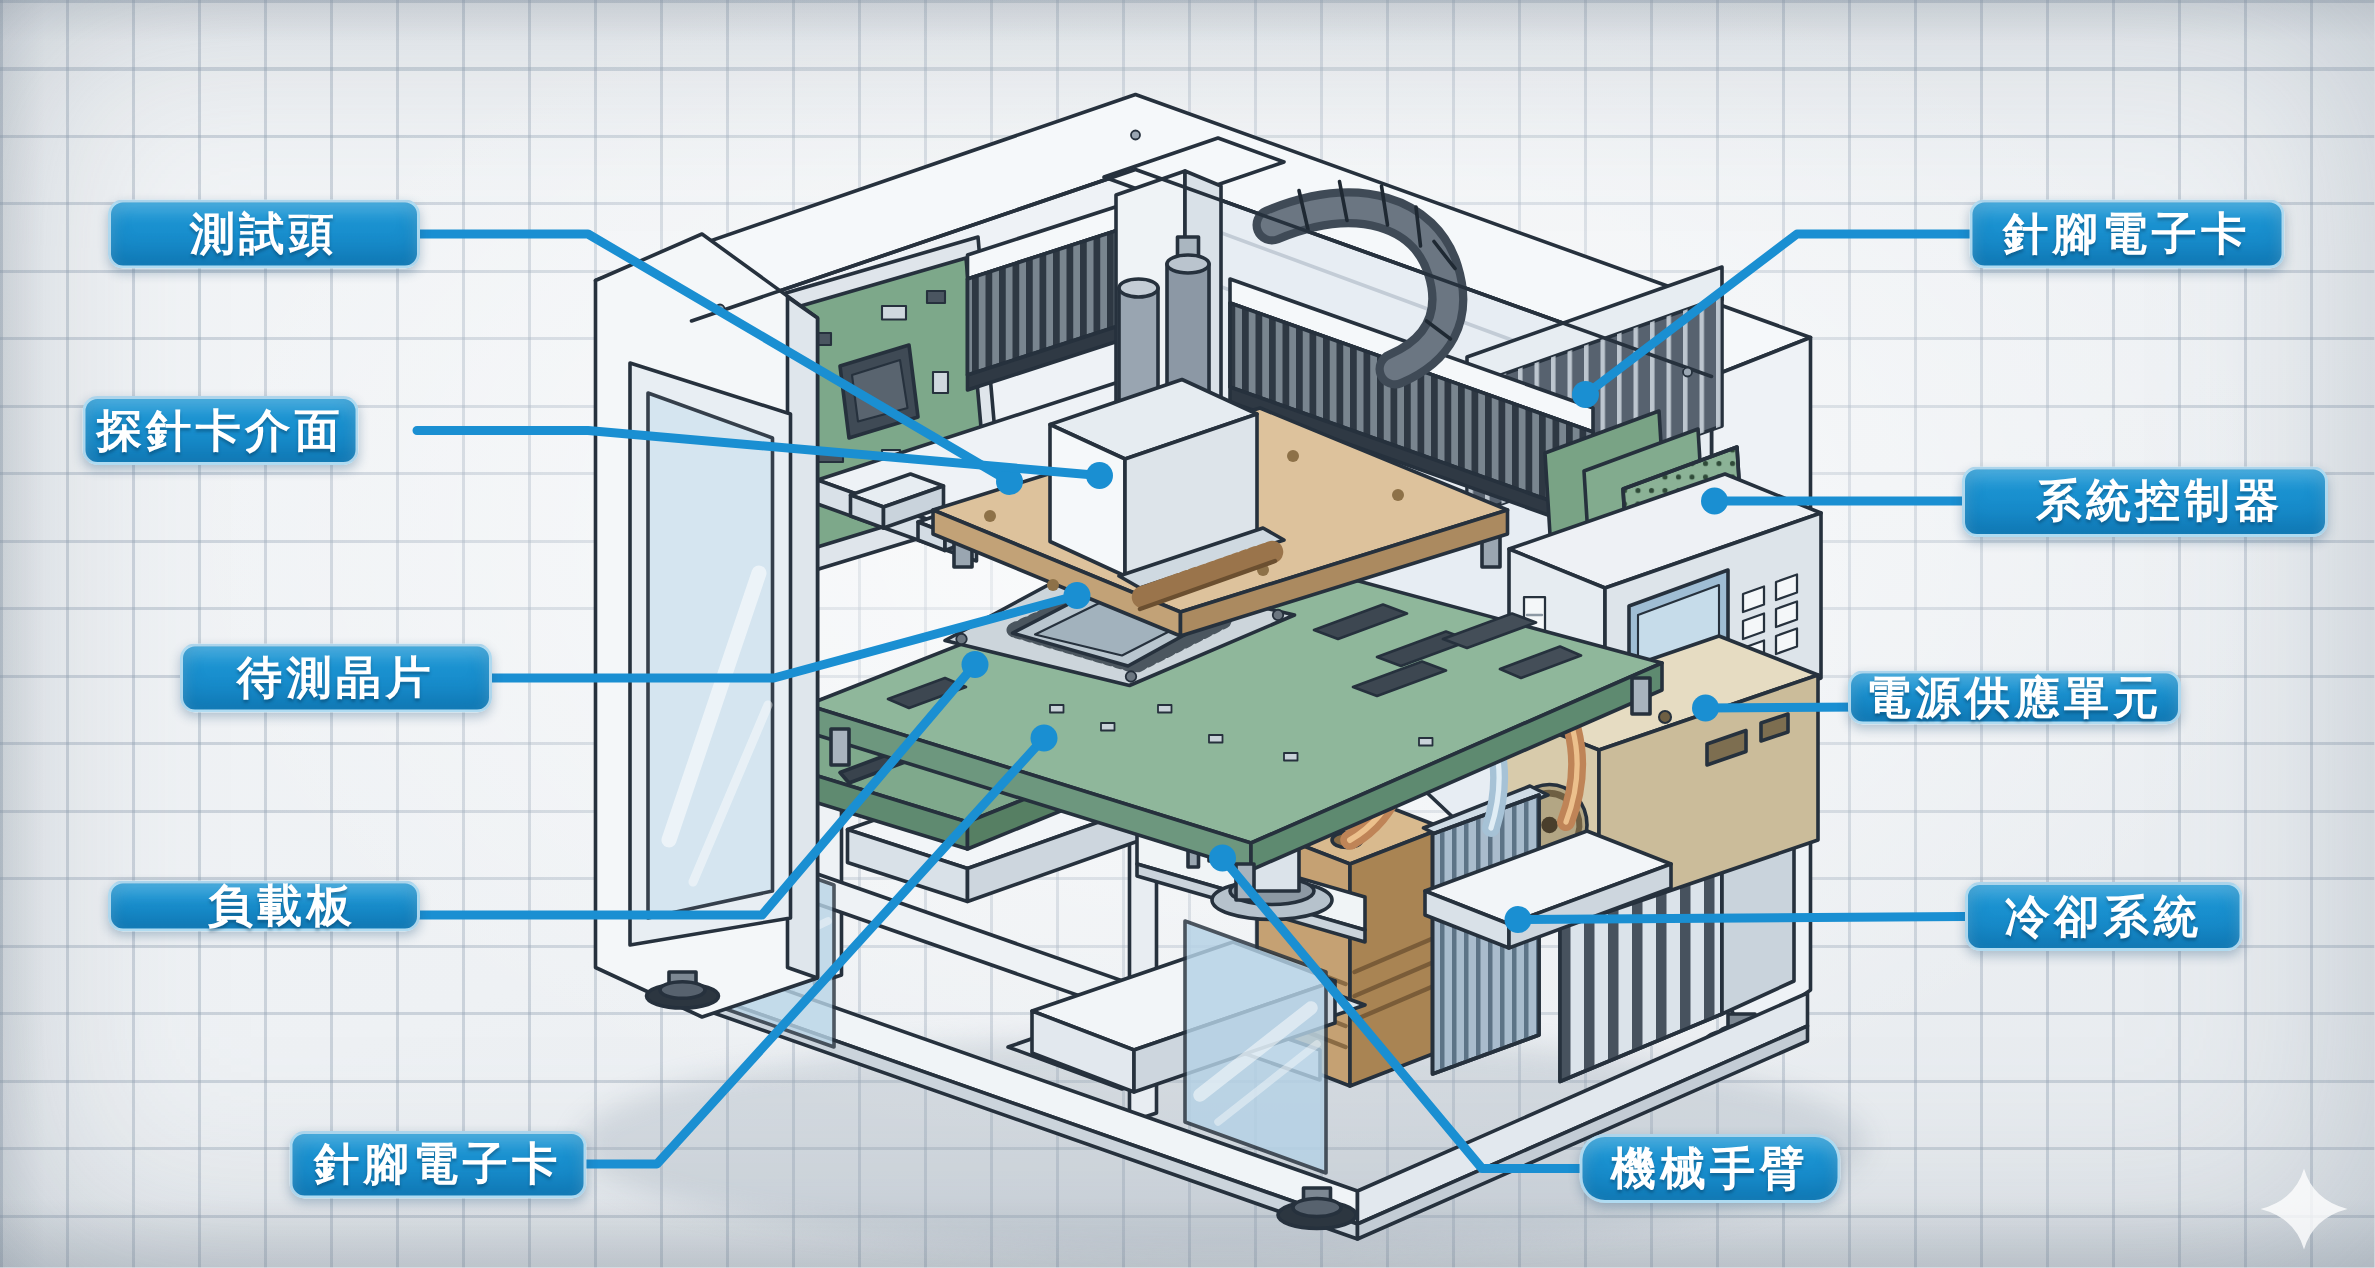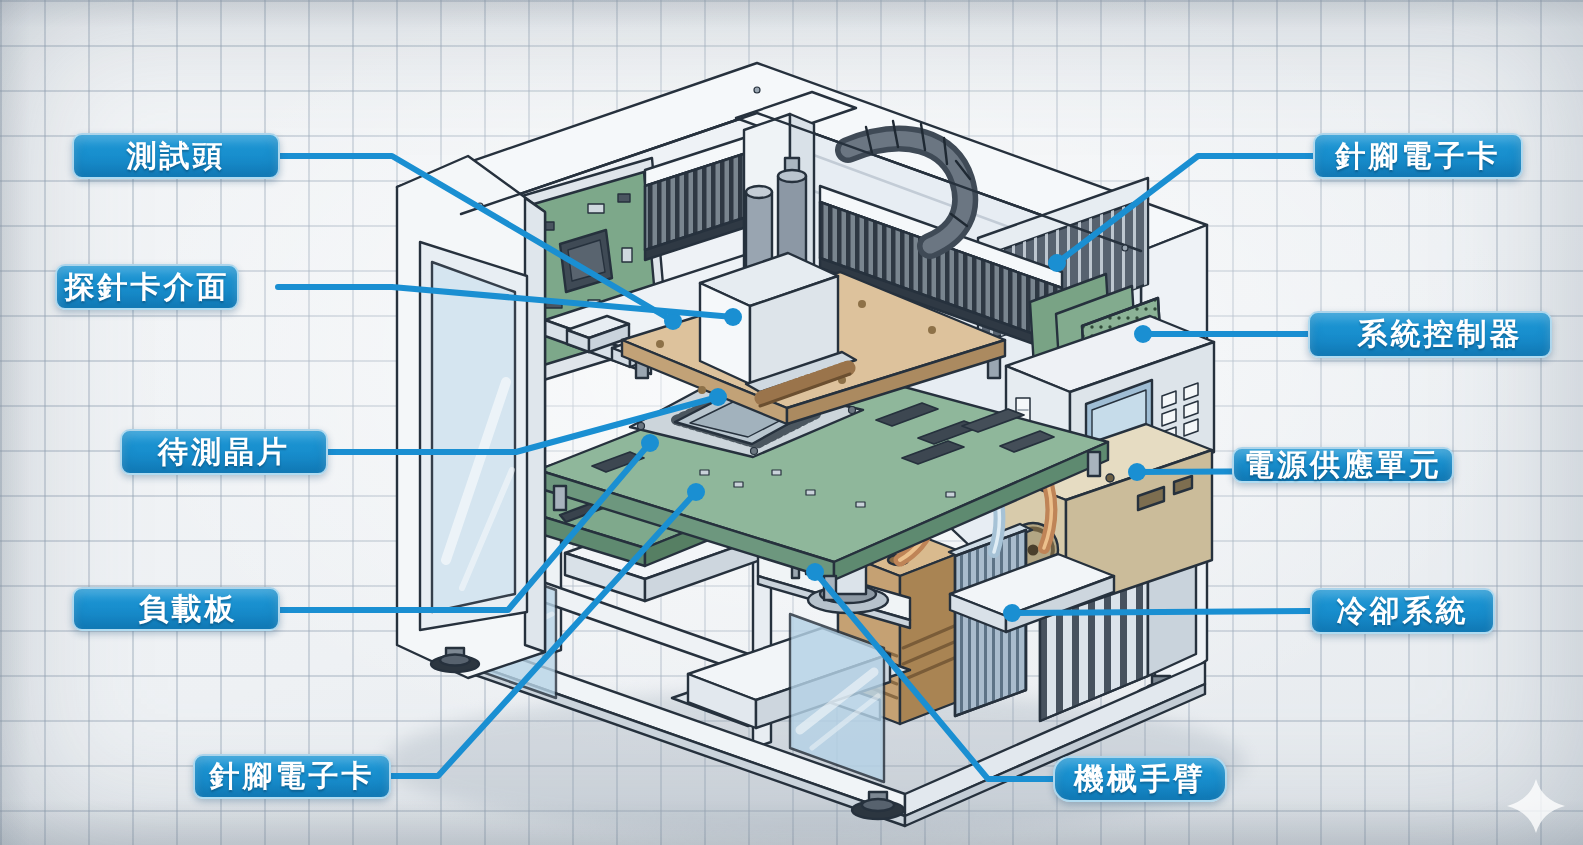--- a/index.html
+++ b/index.html
@@ -422,21 +422,21 @@
       <circle cx="1012" cy="613" r="9" fill="#1a8fd2"></circle>
       <polyline points="1053,779 988,779 815,572" fill="none" stroke="#1a8fd2" stroke-width="6" stroke-linecap="round" stroke-linejoin="round"></polyline>
       <circle cx="815" cy="572" r="9" fill="#1a8fd2"></circle>
       <path d="M 1536 779 Q 1542 800 1565 806 Q 1542 812 1536 833 Q 1530 812 1507 806 Q 1530 800 1536 779 Z" fill="#ffffff" opacity="0.78"></path>
     </svg>
 
 <div id="labels-layer">
       <div class="callout" style="left: 72px; top: 133px; width: 208px; height: 46px; background: linear-gradient(rgb(29, 152, 214), rgb(19, 132, 196));">測試頭</div>
       <div class="callout" style="left: 55px; top: 264px; width: 184px; height: 46px; background: linear-gradient(rgb(29, 152, 214), rgb(19, 132, 196));">探針卡介面</div>
       <div class="callout" style="left: 72px; top: 429px; width: 208px; height: 46px; background: linear-gradient(rgb(29, 152, 214), rgb(19, 132, 196)); margin-left: 48px;">待測晶片</div>
-      <div class="callout" style="left: 72px; top: 587px; width: 208px; height: 44px; background: linear-gradient(rgb(29, 152, 214), rgb(19, 132, 196)); padding-left: 24px;">負載板</div>
+      <div class="callout" style="left: 72px; top: 587px; width: 208px; height: 34px; background: linear-gradient(rgb(29, 152, 214), rgb(19, 132, 196)); padding-left: 24px;">負載板</div>
       <div class="callout" style="left: 193px; top: 754px; width: 198px; height: 45px; background: linear-gradient(rgb(29, 152, 214), rgb(19, 132, 196));">針腳電子卡</div>
       <div class="callout" style="left: 1313px; top: 133px; width: 210px; height: 46px; background: linear-gradient(rgb(29, 152, 214), rgb(19, 132, 196));">針腳電子卡</div>
       <div class="callout" style="left: 1308px; top: 311px; width: 244px; height: 47px; background: linear-gradient(rgb(29, 152, 214), rgb(19, 132, 196)); padding-left: 20px;">系統控制器</div>
       <div class="callout" style="left: 1232px; top: 447px; width: 222px; height: 36px; background: linear-gradient(rgb(29, 152, 214), rgb(19, 132, 196));">電源供應單元</div>
       <div class="callout" style="left: 1310px; top: 588px; width: 185px; height: 46px; background: linear-gradient(rgb(29, 152, 214), rgb(19, 132, 196));">冷卻系統</div>
       <div class="callout" style="left: 1053px; top: 756px; width: 174px; height: 46px; background: linear-gradient(rgb(29, 152, 214), rgb(19, 132, 196)); border-radius: 17px;">機械手臂</div>
     </div>
 
 </div>
 

